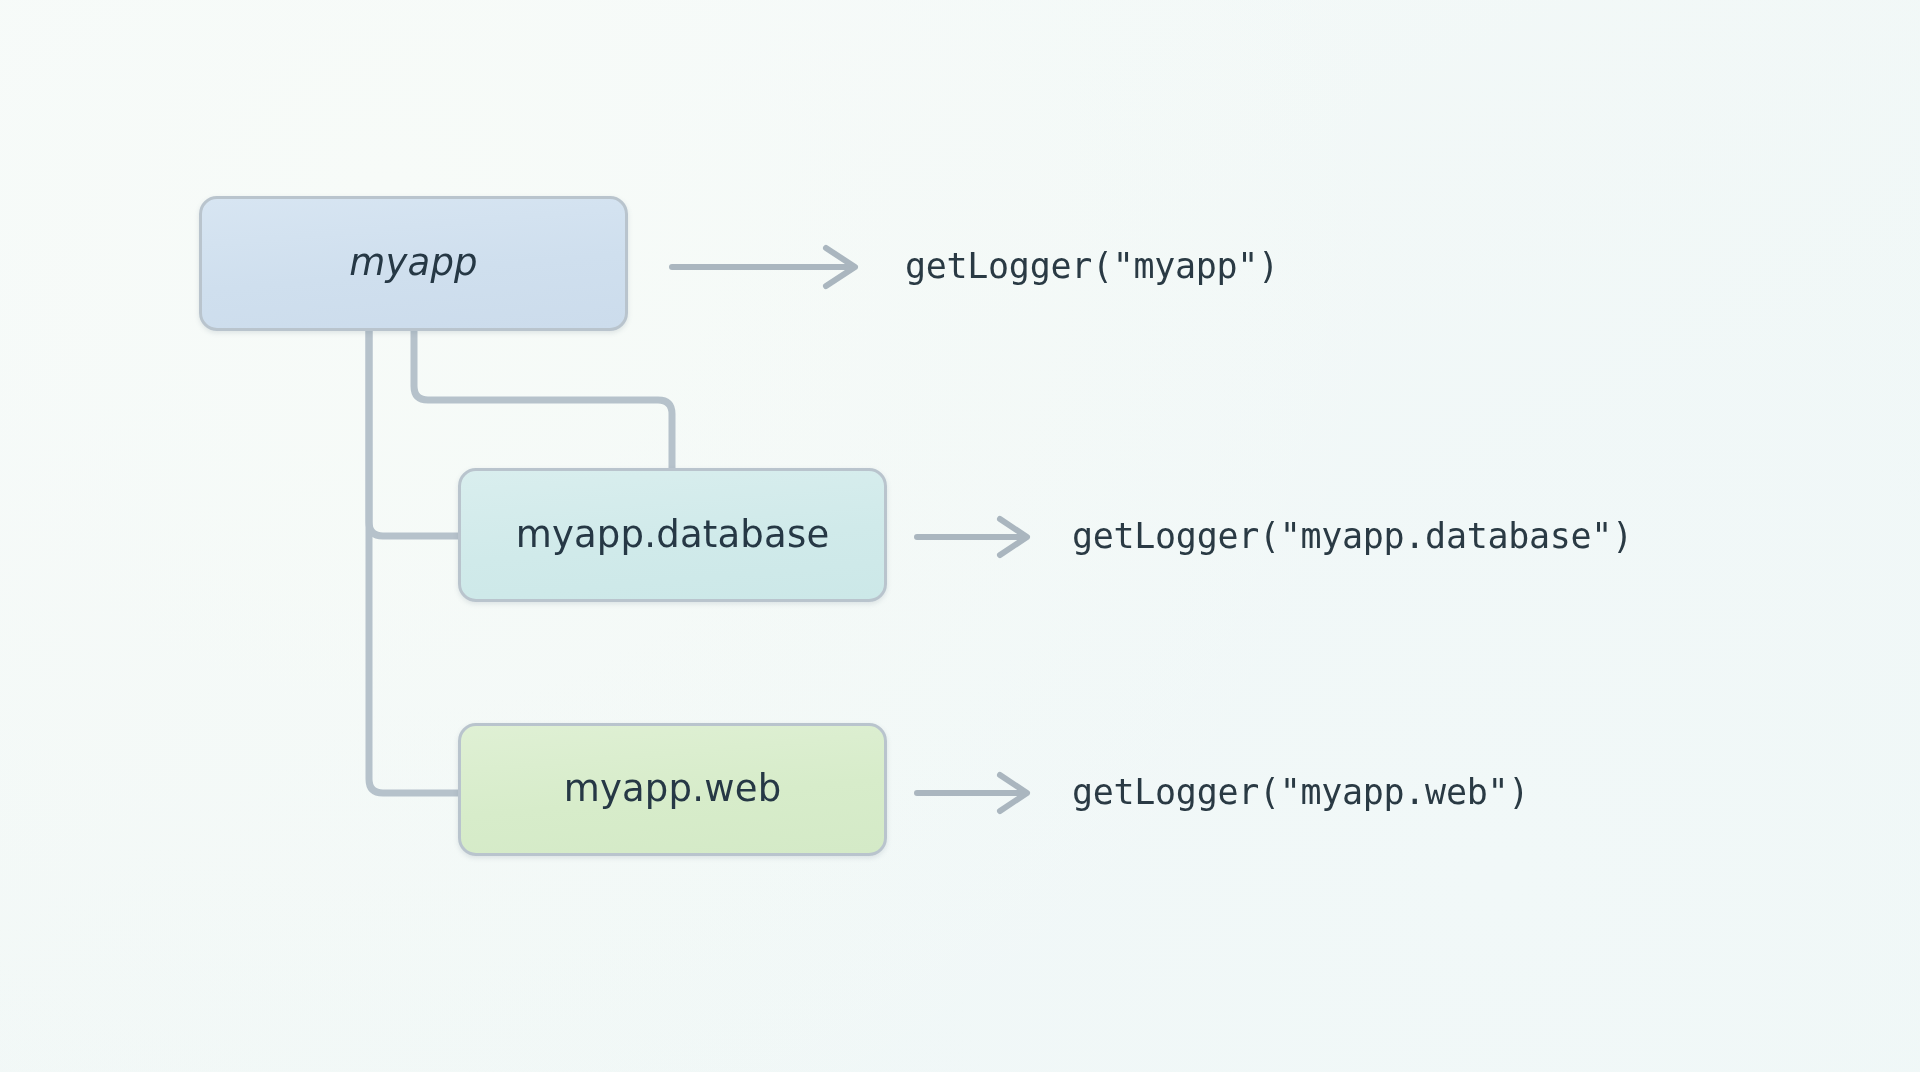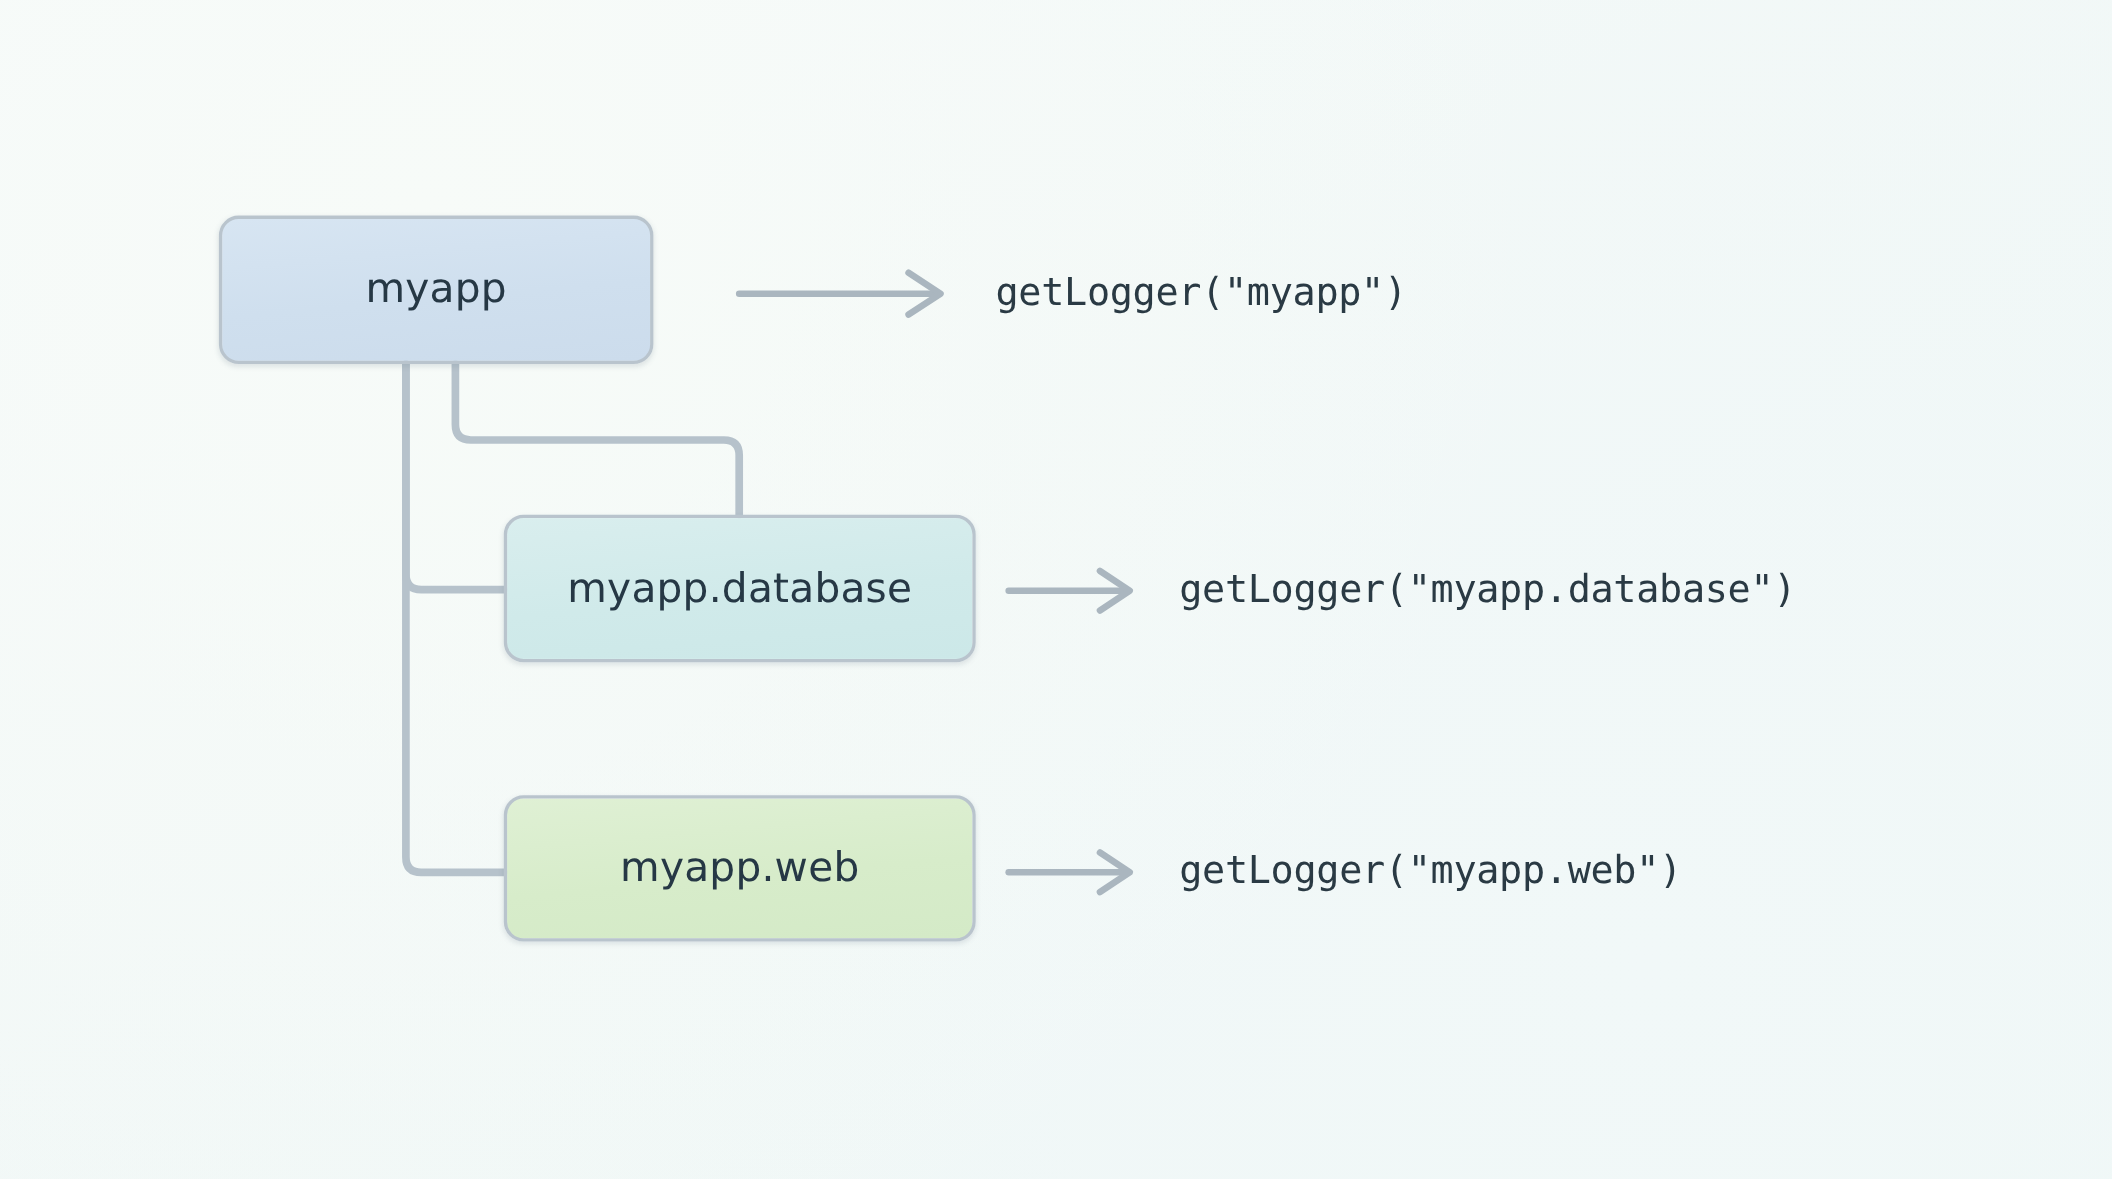--- a/index.html
+++ b/index.html
@@ -51,23 +51,24 @@
     line-height: 1;
   }
   .node-label {
     display: block;
     transform: translateY(-1px);
   }
 
   #node-root {
     left: 199px;
     top: 196px;
-    width: 395px;
+    width: 429px;
     height: 135px;
     background: linear-gradient(175deg, #d7e5f2 0%, #cfdfee 55%, #ccdcec 100%);
+    font-style: italic;
   }
   #node-database {
     left: 458px;
     top: 468px;
     width: 429px;
     height: 134px;
     background: linear-gradient(175deg, #d9eeee 0%, #d0eaea 55%, #cce8e8 100%);
   }
   #node-web {
     left: 458px;

